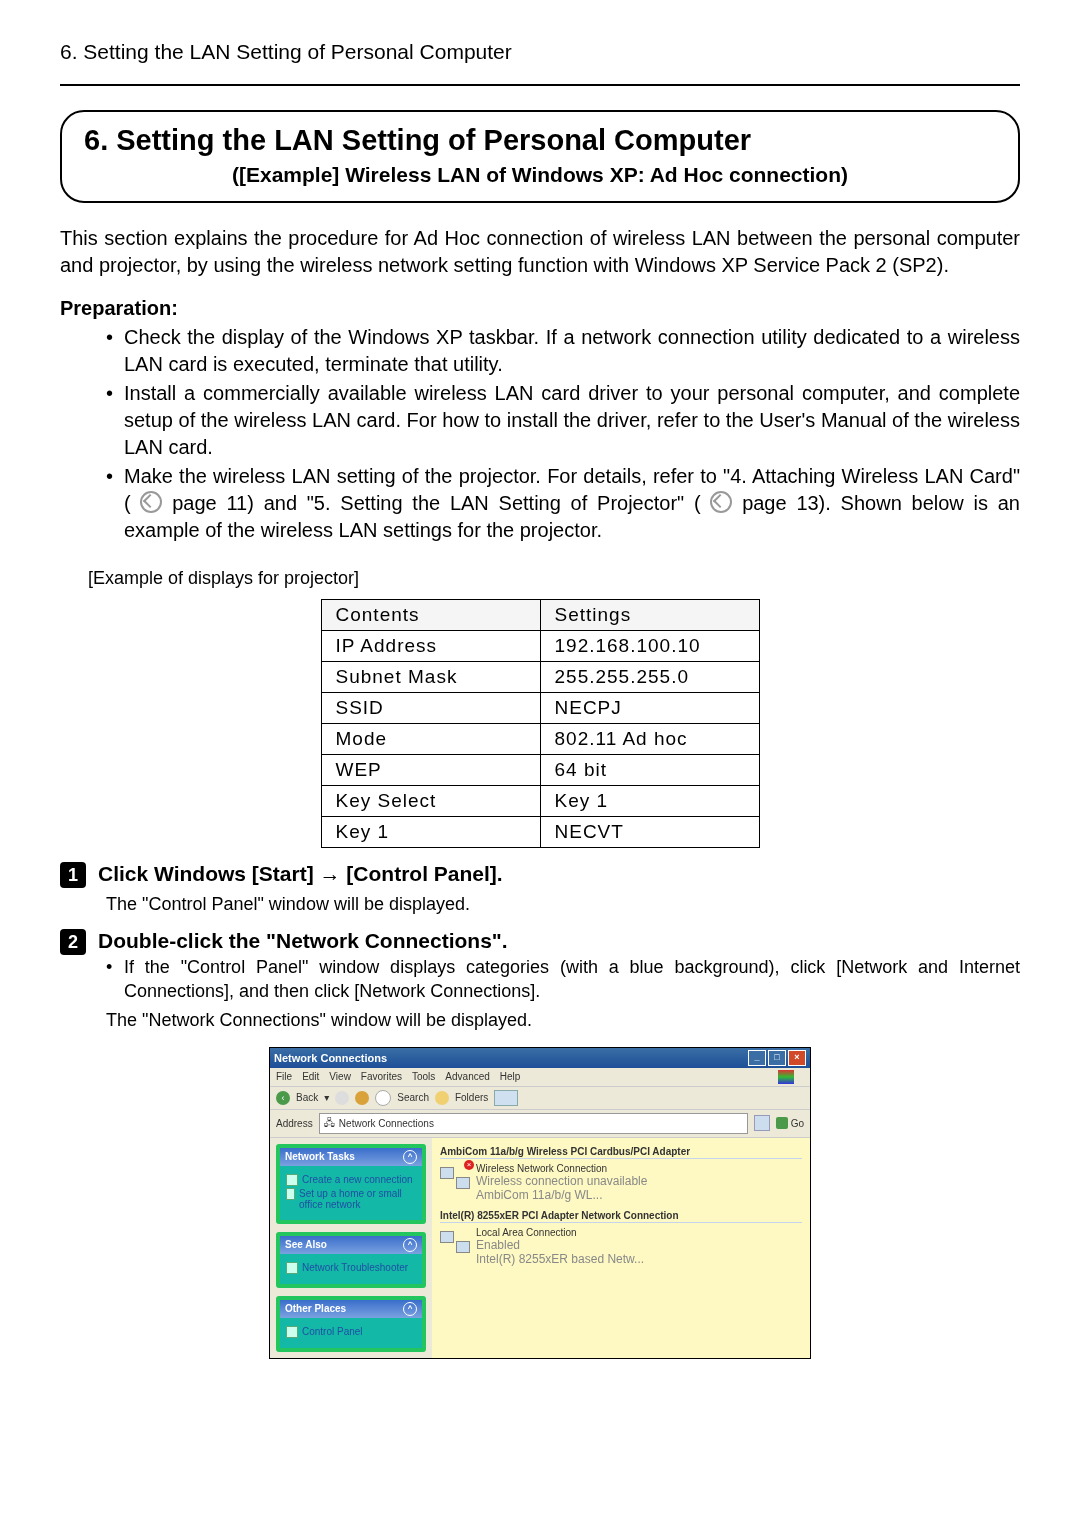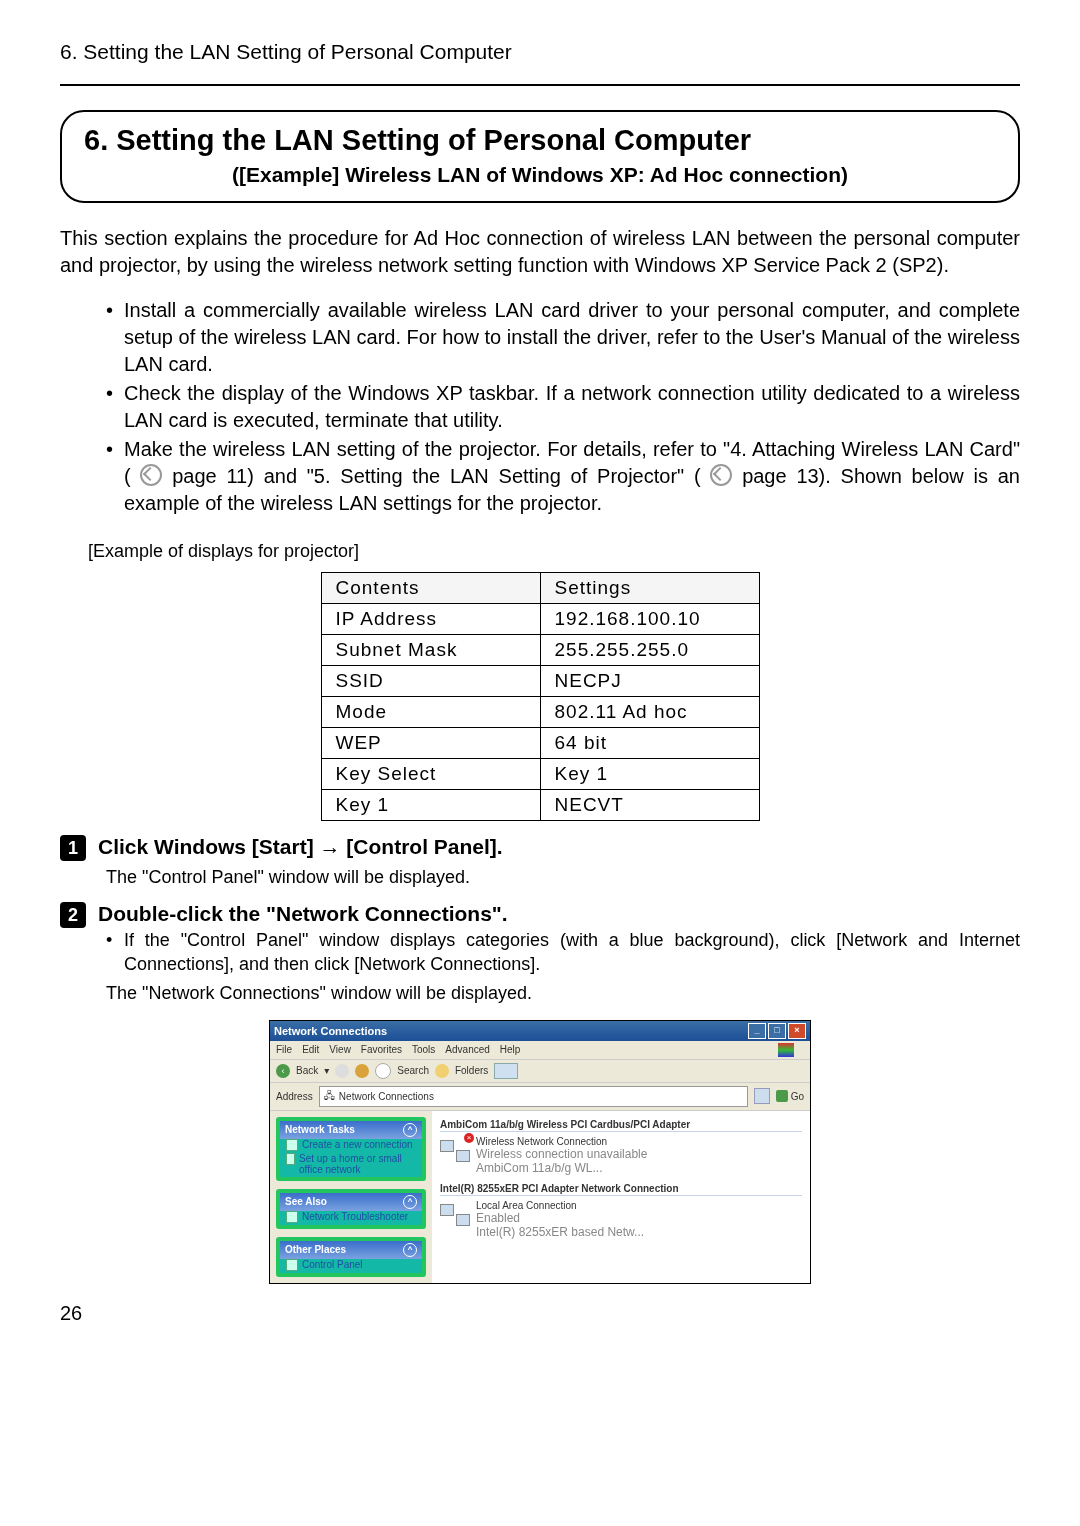--- a/index.html
+++ b/index.html
@@ -184,24 +184,24 @@
   .xp-address{background:#ece9d8;border-bottom:1px solid #ccc;padding:3px 6px;display:flex;align-items:center;gap:6px;color:#333;}
   .xp-address .field{flex:1;background:#fff;border:1px solid #999;padding:1px 4px;display:flex;align-items:center;gap:4px;}
   .xp-address .dd{width:14px;height:14px;background:#cde;border:1px solid #99b;}
   .xp-address .go{display:flex;align-items:center;gap:3px;}
   .xp-address .go-ico{width:12px;height:12px;background:#4a9a4a;border-radius:2px;}
   .xp-body{display:flex;min-height:170px;}
   .xp-side{width:150px;padding:6px;display:flex;flex-direction:column;gap:8px;}
   .xp-panel{border:4px solid #22c55e;border-radius:3px;overflow:hidden;background:#14b8a6;}
   .xp-panel-hd{background:linear-gradient(#3a6ecb,#7aa2e0);color:#fff;font-weight:bold;padding:2px 5px;display:flex;align-items:center;}
   .xp-panel-hd .col{margin-left:auto;width:12px;height:12px;border:1px solid #fff;border-radius:50%;font-size:8px;line-height:10px;text-align:center;}
-  .xp-panel-bd{padding:0 6px;color:#1f4fa6;border-radius:11px;}
+  .xp-panel-bd{padding:8px 6px;color:#1f4fa6;border-radius:11px;}
   .xp-panel-bd .item{display:flex;align-items:flex-start;gap:4px;margin-bottom:2px;}
   .xp-panel-bd .bx{width:10px;height:10px;border:1px solid #5a7;background:#cfe;}
-  .xp-main{flex:1;background:#ffffff;padding:6px 8px;color:#333;}
+  .xp-main{flex:1;background:#fef9c3;padding:6px 8px;color:#333;}
   .xp-group-hd{font-weight:bold;font-size:10px;border-bottom:1px solid #c4d4ec;padding-bottom:1px;margin-bottom:4px;margin-top:2px;}
   .xp-conn{display:flex;gap:6px;margin-bottom:8px;}
   .xp-conn-ico{width:30px;height:26px;position:relative;}
   .xp-conn-ico .m1{position:absolute;left:0;top:4px;width:12px;height:10px;background:#cde;border:1px solid #888;}
   .xp-conn-ico .m2{position:absolute;right:0;bottom:0;width:12px;height:10px;background:#cde;border:1px solid #888;}
   .xp-conn-ico .x{position:absolute;right:-4px;top:-3px;width:10px;height:10px;background:#d22;color:#fff;border-radius:50%;font-size:8px;line-height:10px;text-align:center;}
   .xp-conn-txt .nm{font-size:10px;}
   .xp-conn-txt .st{font-size:12px;color:#888;}
   .page-num{font-size:20px;margin-top:18px;}
 </style>
@@ -212,23 +212,24 @@
   <div class="running-header">6. Setting the LAN Setting of Personal Computer</div>
   <hr class="hr-top">
 
   <div class="title-box">
     <div class="main-title">6. Setting the LAN Setting of Personal Computer</div>
     <div class="subtitle">([Example] Wireless LAN of Windows XP: Ad Hoc connection)</div>
   </div>
 
   <div class="intro">This section explains the procedure for Ad Hoc connection of wireless LAN between the personal computer and projector, by using the wireless network setting function with Windows XP Service Pack 2 (SP2).</div>
 
+  <div class="prep-heading">Preparation:</div>
   <ul class="prep-list">
+    <li>Check the display of the Windows XP taskbar.  If a network connection utility dedicated to a wireless LAN card is executed, terminate that utility.</li>
     <li>Install a commercially available wireless LAN card driver to your personal computer, and complete setup of the wireless LAN card.  For how to install the driver, refer to the User's Manual of the wireless LAN card.</li>
-    <li>Check the display of the Windows XP taskbar.  If a network connection utility dedicated to a wireless LAN card is executed, terminate that utility.</li>
     <li>
       <span>Make the wireless LAN setting of the projector. For details, refer to "4. Attaching Wireless LAN Card" (</span>
       <span class="page-ref-icon"></span>
       <span> page 11) and "5. Setting the LAN Setting of Projector" (</span>
       <span class="page-ref-icon"></span>
       <span> page 13). Shown below is an example of the wireless LAN settings for the projector.</span>
     </li>
   </ul>
 
   <div class="example-caption">[Example of displays for projector]</div>
@@ -393,14 +394,13 @@
           <div class="xp-conn-txt">
             <div class="nm">Local Area Connection</div>
             <div class="st">Enabled</div>
             <div class="st">Intel(R) 8255xER based Netw...</div>
           </div>
         </div>
       </div>
     </div>
   </div>
 
-  <div class="page-num">26</div>
 </div>
 
 </body></html>

